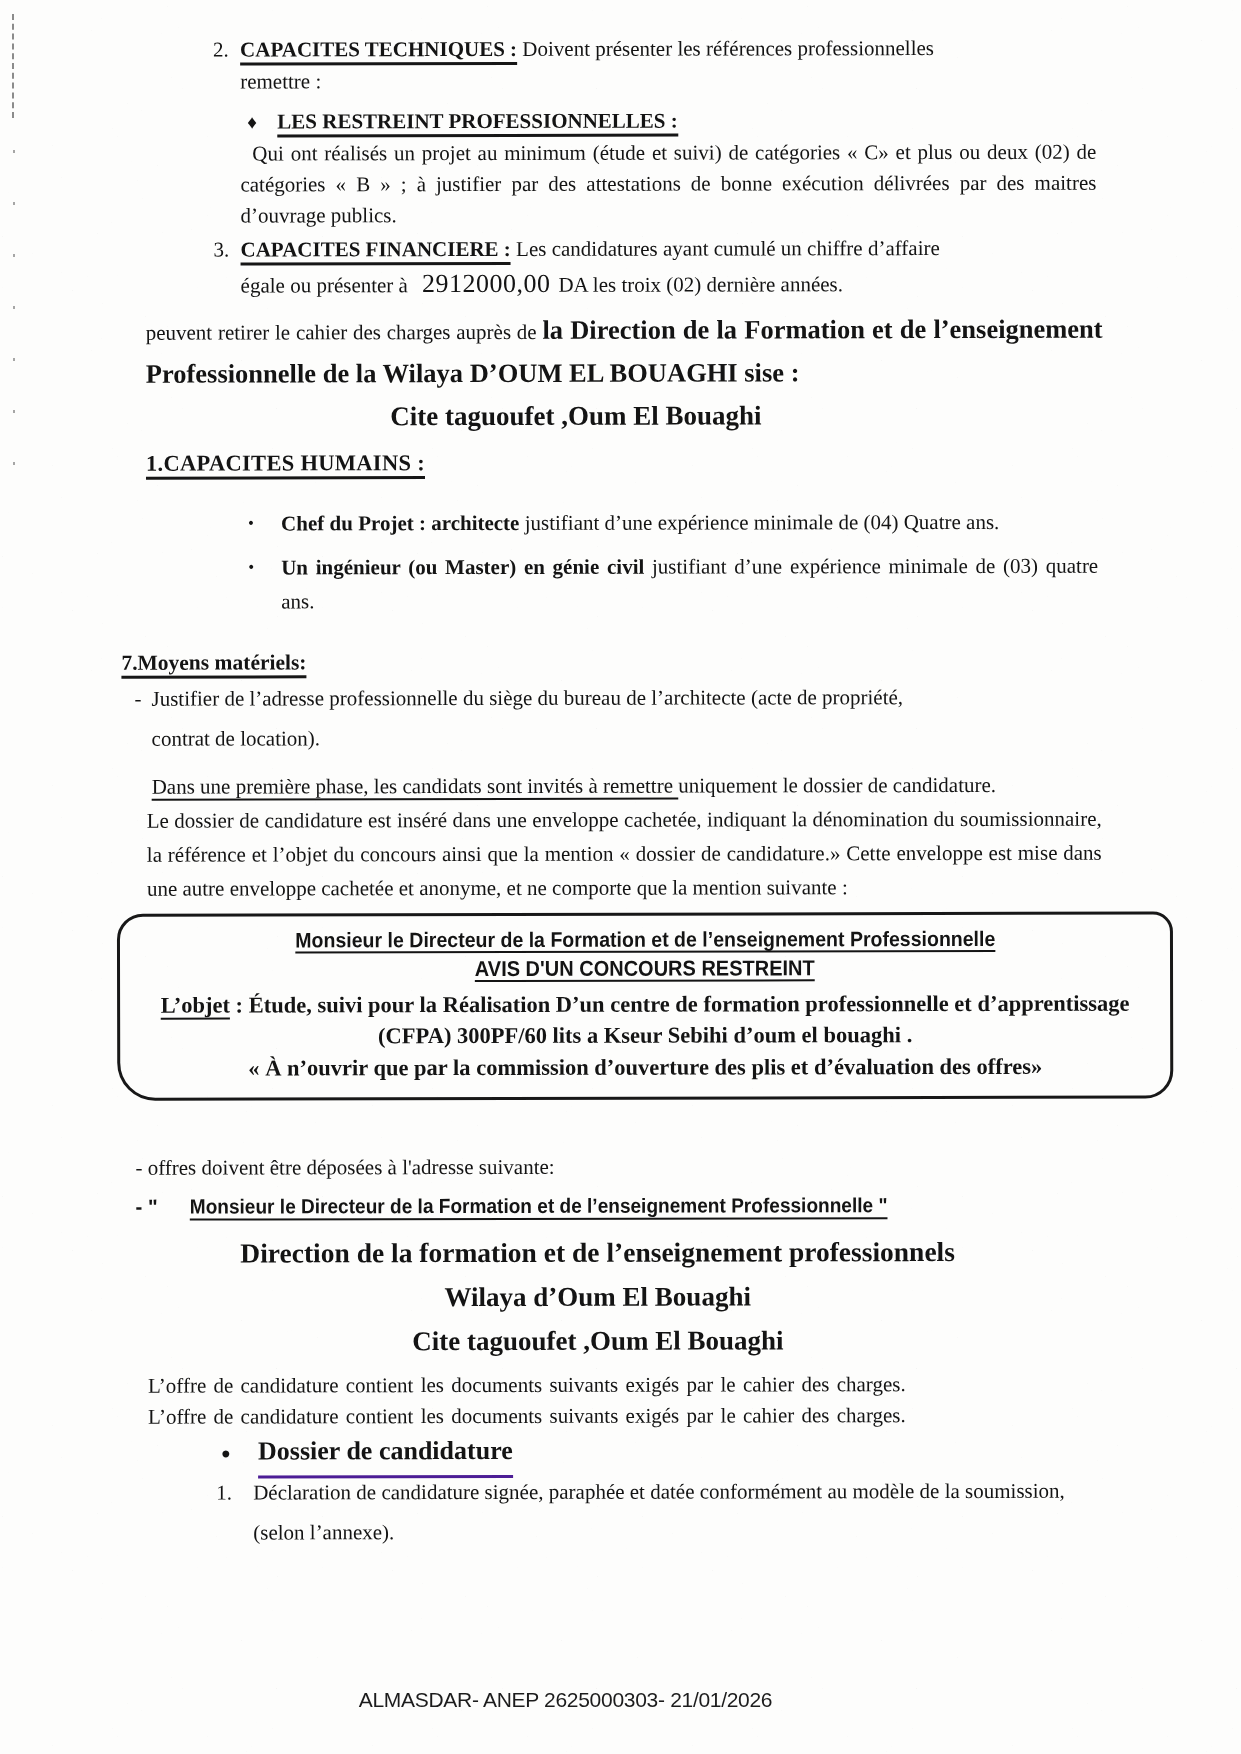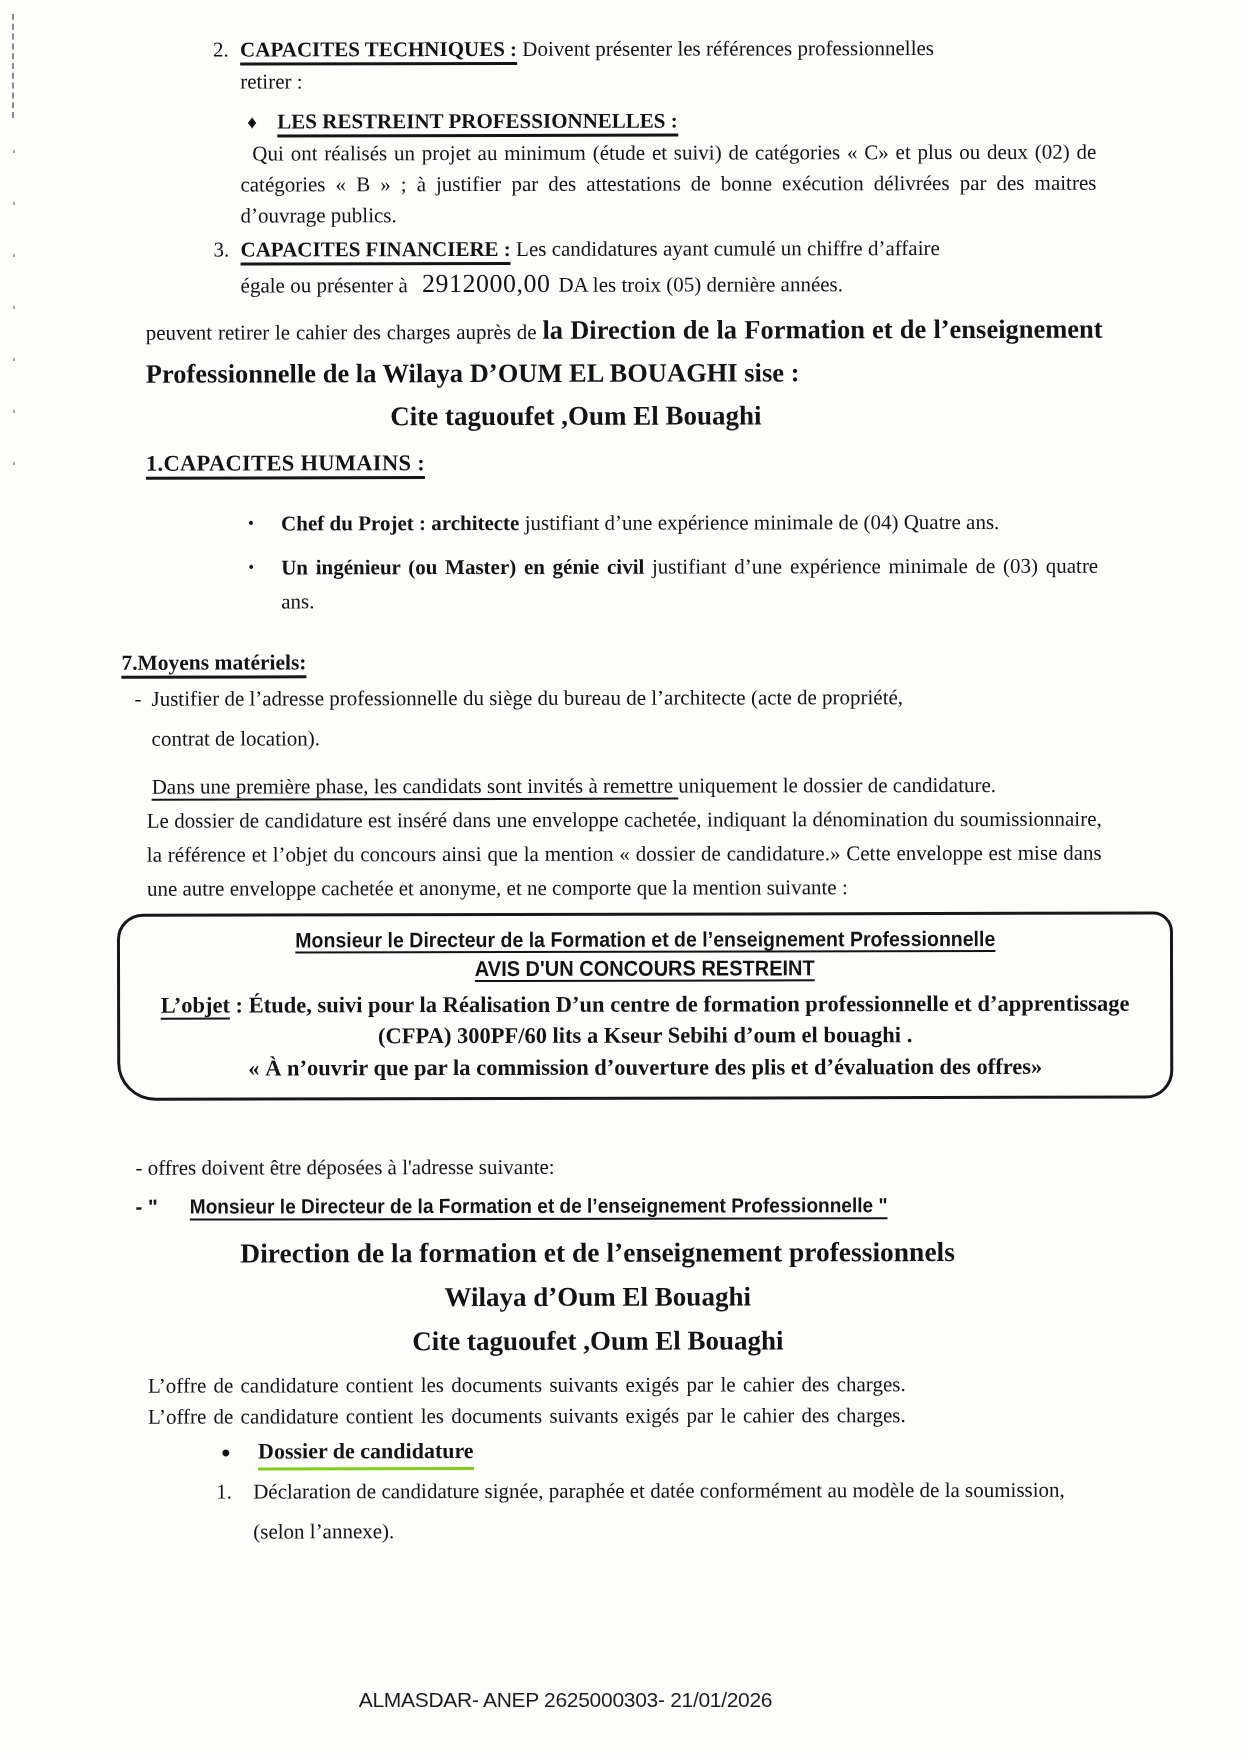--- a/index.html
+++ b/index.html
@@ -59,47 +59,47 @@
   .depot2{margin-left:133px;margin-top:8px;font-size:20.5px;line-height:32px;}
   .depot2 .u2{text-decoration:underline;text-decoration-thickness:2px;text-underline-offset:5px;}
   .addr{margin-left:145px;width:900px;text-align:center;font-weight:bold;}
   .addr1{font-size:27.5px;line-height:42px;margin-top:10px;}
   .addr2{font-size:27px;line-height:42px;margin-top:2px;}
   .addr3{font-size:27px;line-height:42px;margin-top:2px;}
   .offreline{margin-left:145px;width:950px;line-height:31px;word-spacing:2px;}
   .offreline.first{margin-top:8px;}
   .dossier{margin-left:218px;margin-top:2px;line-height:34px;}
   .dossier .dotb{display:inline-block;width:37px;font-size:16px;vertical-align:1px;}
-  .dossier .dtitle{font-weight:bold;font-size:22px;border-bottom:3px solid #84cc16;padding-bottom:4px;}
+  .dossier .dtitle{font-weight:bold;font-size:26px;border-bottom:3px solid #4c1d95;padding-bottom:10px;}
   .item1{display:flex;margin-left:213px;width:895px;line-height:40px;margin-top:2px;}
   .item1 .num{flex:0 0 37px;}
   .item1 .itext{flex:1 1 auto;width:845px;}
   .footer{position:absolute;left:0;top:1688px;width:1241px;text-align:center;padding-right:110px;box-sizing:border-box;
           font-family:"Liberation Sans", sans-serif;font-size:21px;color:#1c1c1c;letter-spacing:-0.3px;}
 </style>
 </head>
 <body>
 
 <div class="page">
   <div class="edge-line"></div>
   <div class="edge-dots"></div>
 
   <div class="content">
 
     <div class="li">
       <span class="num">2.</span>
-      <div class="litext"><b class="hd">CAPACITES TECHNIQUES :</b><span> Doivent présenter les références professionnelles</span><br><span>retirer :</span></div>
+      <div class="litext"><b class="hd">CAPACITES TECHNIQUES :</b><span> Doivent présenter les références professionnelles</span><br><span>remettre :</span></div>
     </div>
 
     <div class="refline"><span class="diam">♦</span><span class="hd">LES RESTREINT PROFESSIONNELLES :</span></div>
     <div class="refbody">Qui ont réalisés un projet au minimum (étude et suivi) de catégories « C» et plus ou deux (02) de catégories « B » ; à justifier par des attestations de bonne exécution délivrées par des maitres d’ouvrage publics.</div>
 
     <div class="li li3">
       <span class="num">3.</span>
-      <div class="litext"><b class="hd">CAPACITES FINANCIERE :</b><span> Les candidatures ayant cumulé un chiffre d’affaire</span><span class="line2big"><span>égale ou présenter à</span><span class="amount">2912000,00</span><span>DA les troix (05) dernière années.</span></span></div>
+      <div class="litext"><b class="hd">CAPACITES FINANCIERE :</b><span> Les candidatures ayant cumulé un chiffre d’affaire</span><span class="line2big"><span>égale ou présenter à</span><span class="amount">2912000,00</span><span>DA les troix (02) dernière années.</span></span></div>
     </div>
 
     <div class="retrait"><span>peuvent retirer le cahier des charges auprès de </span><span class="bigbold">la Direction de la Formation et de l’enseignement Professionnelle de la Wilaya D’OUM EL BOUAGHI sise :</span></div>
     <div class="cite1">Cite taguoufet ,Oum El Bouaghi</div>
 
     <div class="s4title"><span class="hd">1.CAPACITES HUMAINS :</span></div>
 
     <div class="bullets">
       <div class="bli">
         <span class="bdot">•</span>

